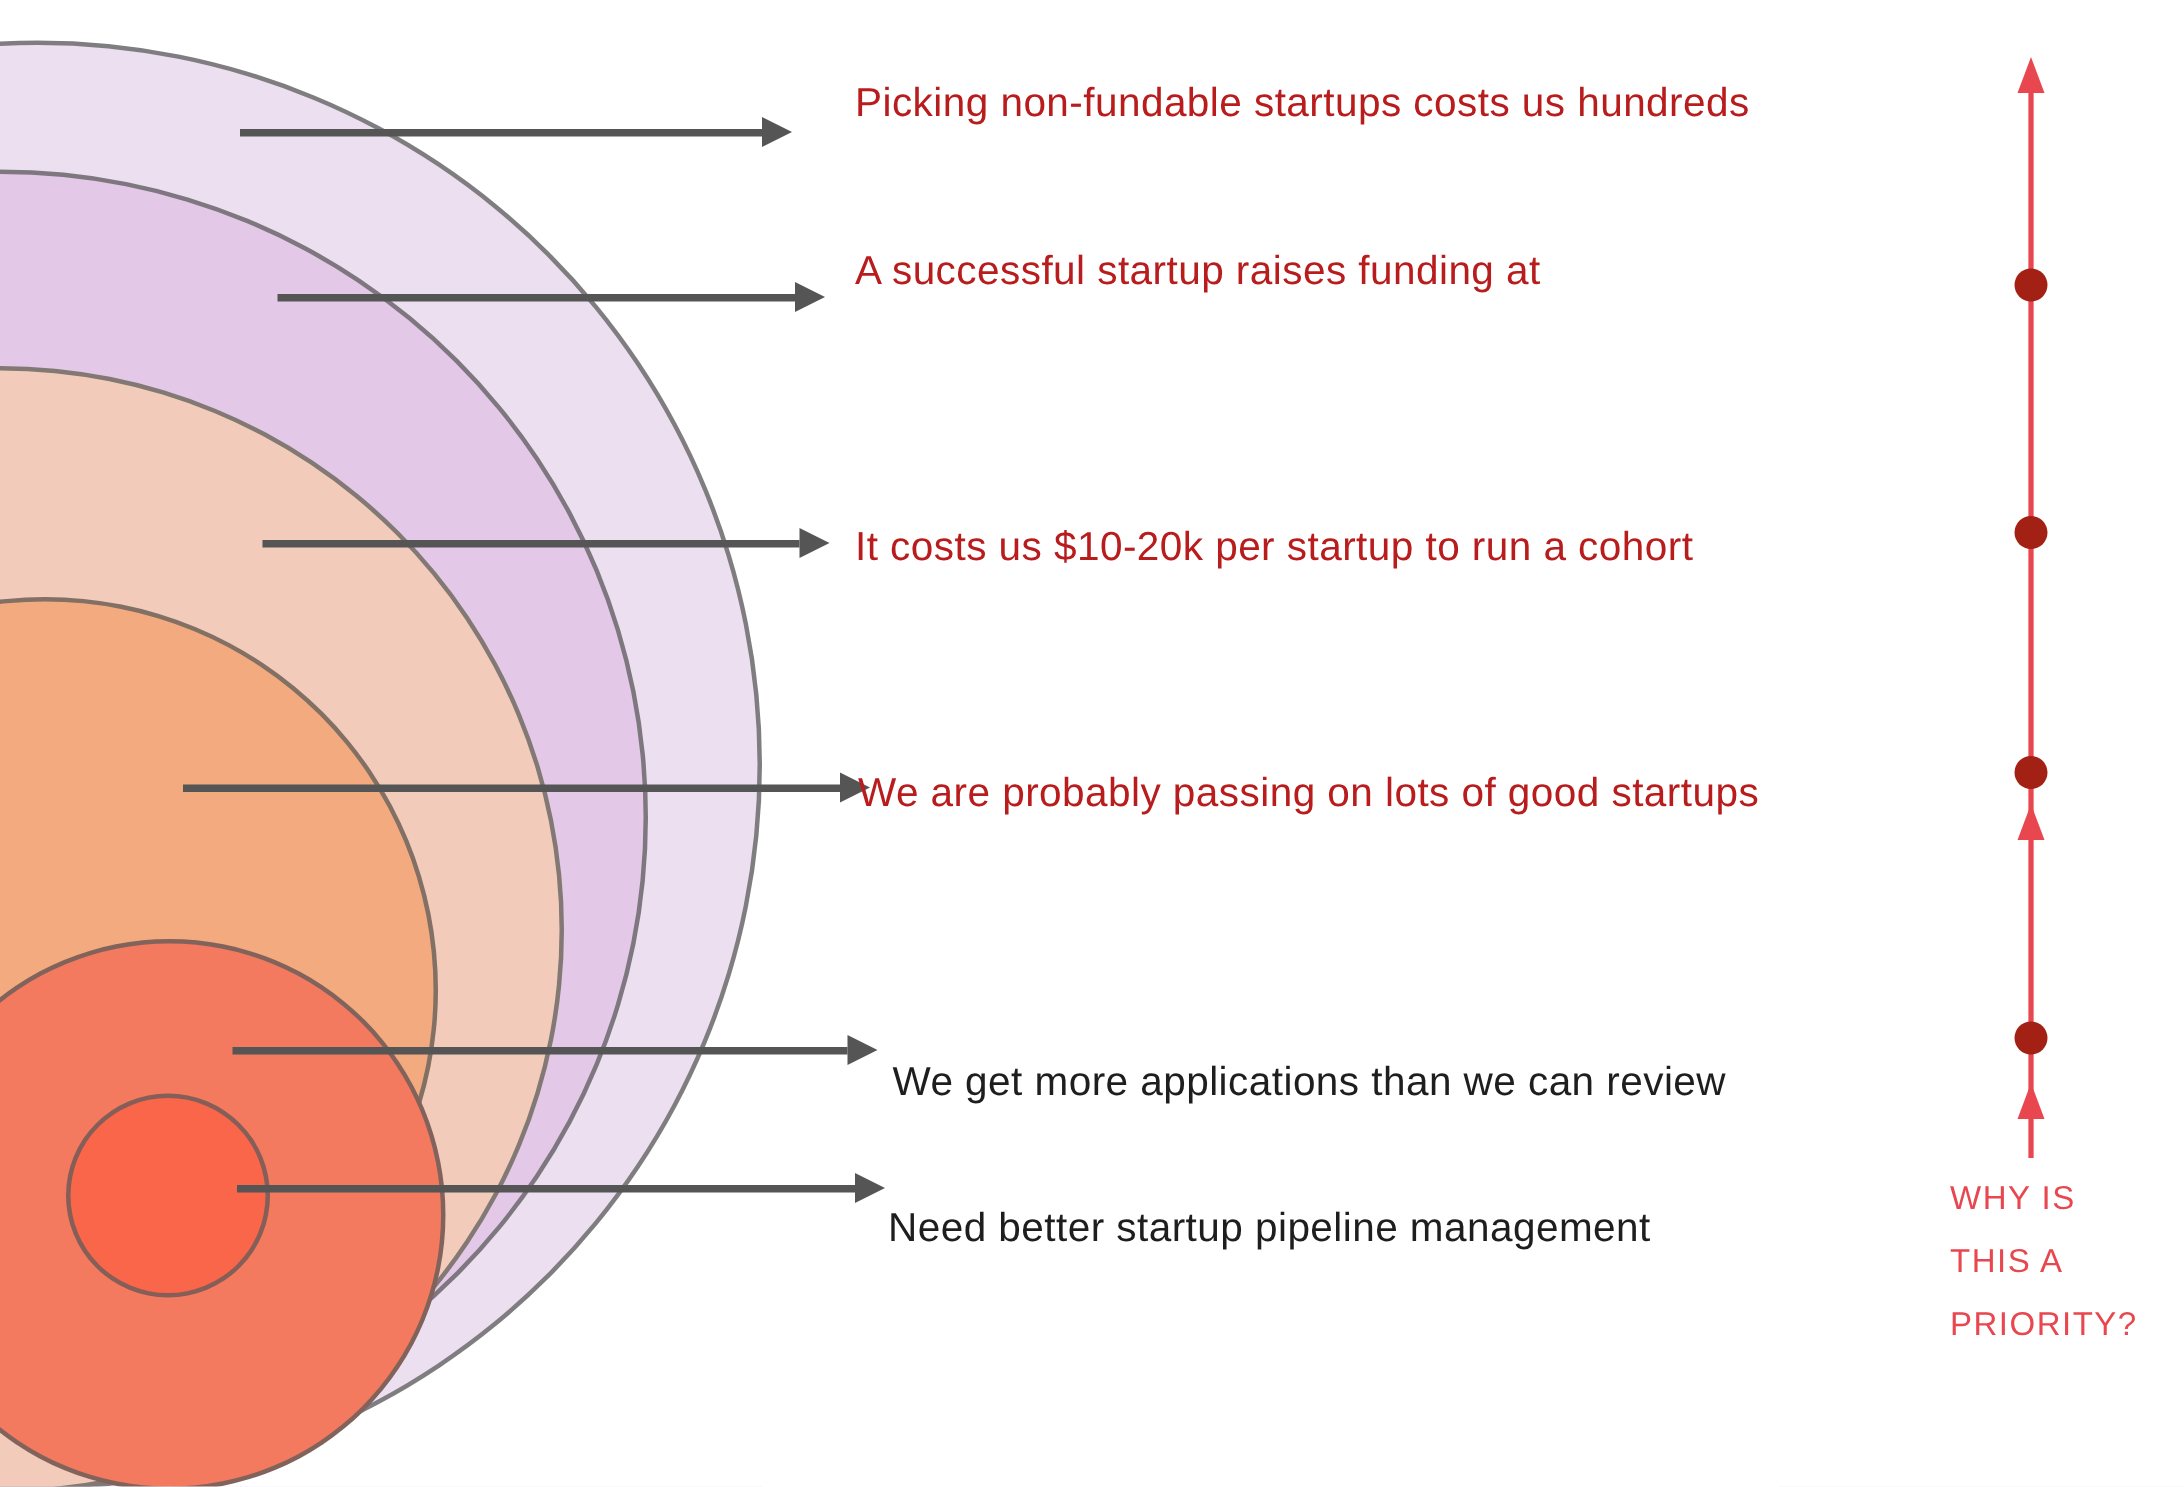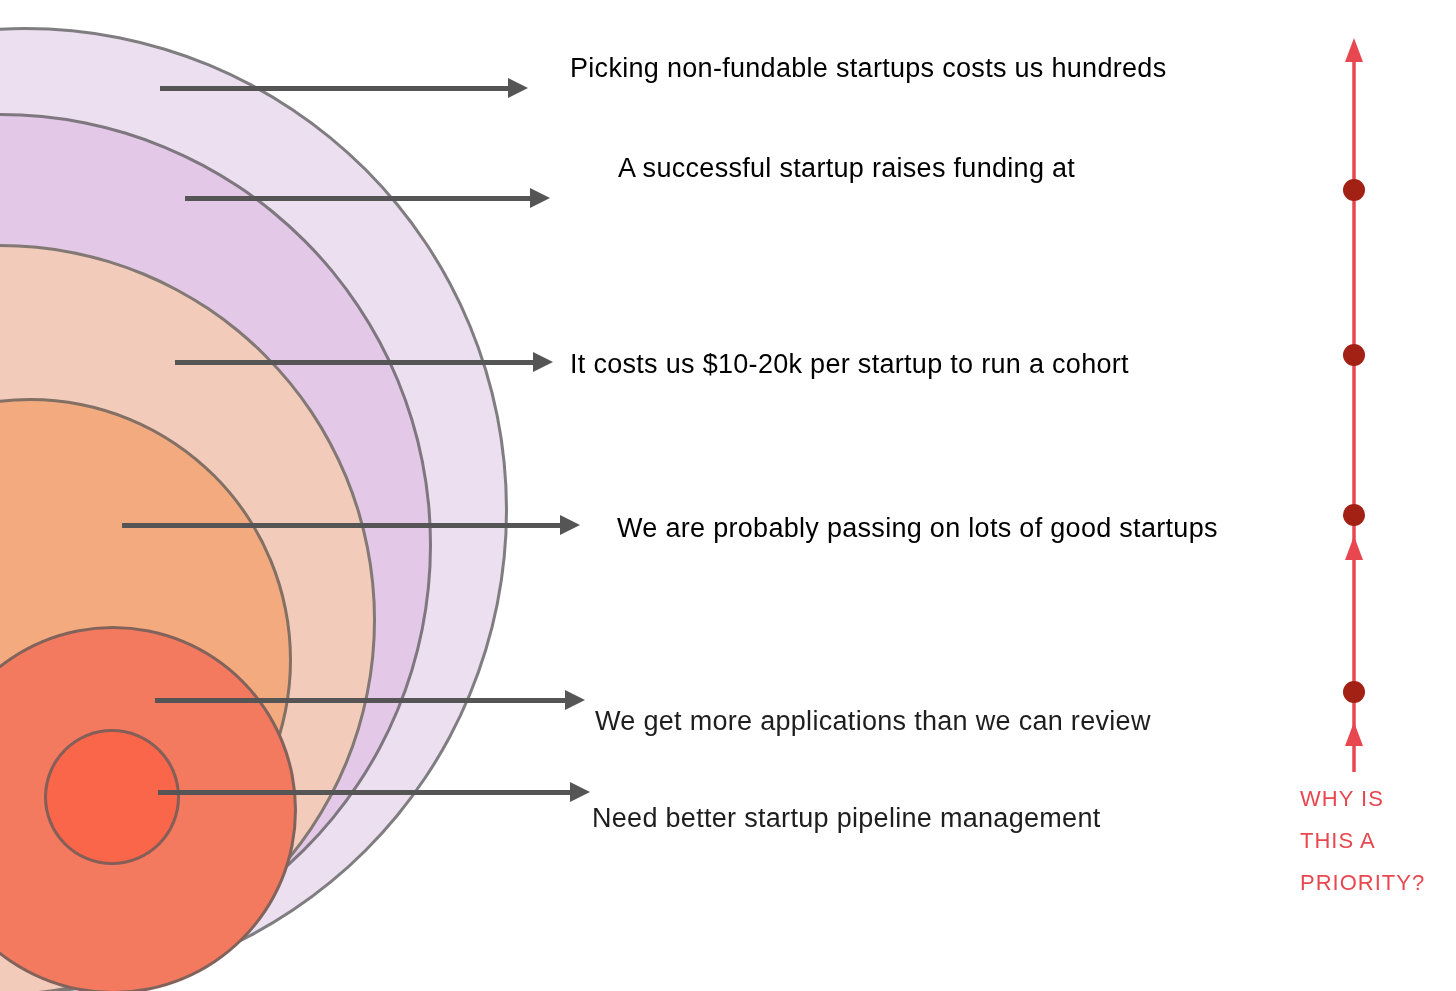--- a/index.html
+++ b/index.html
@@ -56,26 +56,26 @@
   
   .label {
     position: absolute;
     font-size: 27px;
     line-height: 40px;
     letter-spacing: 0.3px;
     z-index: 6;
     white-space: nowrap;
   }
   .label .line { display: block; }
-  .label.red  { color: #000000; }
+  .label.red  { color: #b91c1c; }
   .label.dark { color: #1e1e1e; }
   .label-1 { left: 570px; top:  48px; }
-  .label-2 { left: 570px; top: 148px; margin-left: 48px; }
+  .label-2 { left: 570px; top: 160px; }
   .label-3 { left: 570px; top: 344px; }
-  .label-4 { left: 617px; top: 508px; }
+  .label-4 { left: 572px; top: 508px; }
   .label-5 { left: 595px; top: 681px; margin-top: 20px; }
   .label-6 { left: 592px; top: 798px; }
 
   
   .priority-arrow {
     position: absolute;
     left: 1326px;
     top: 30px;
     width: 56px;
     height: 742px;

